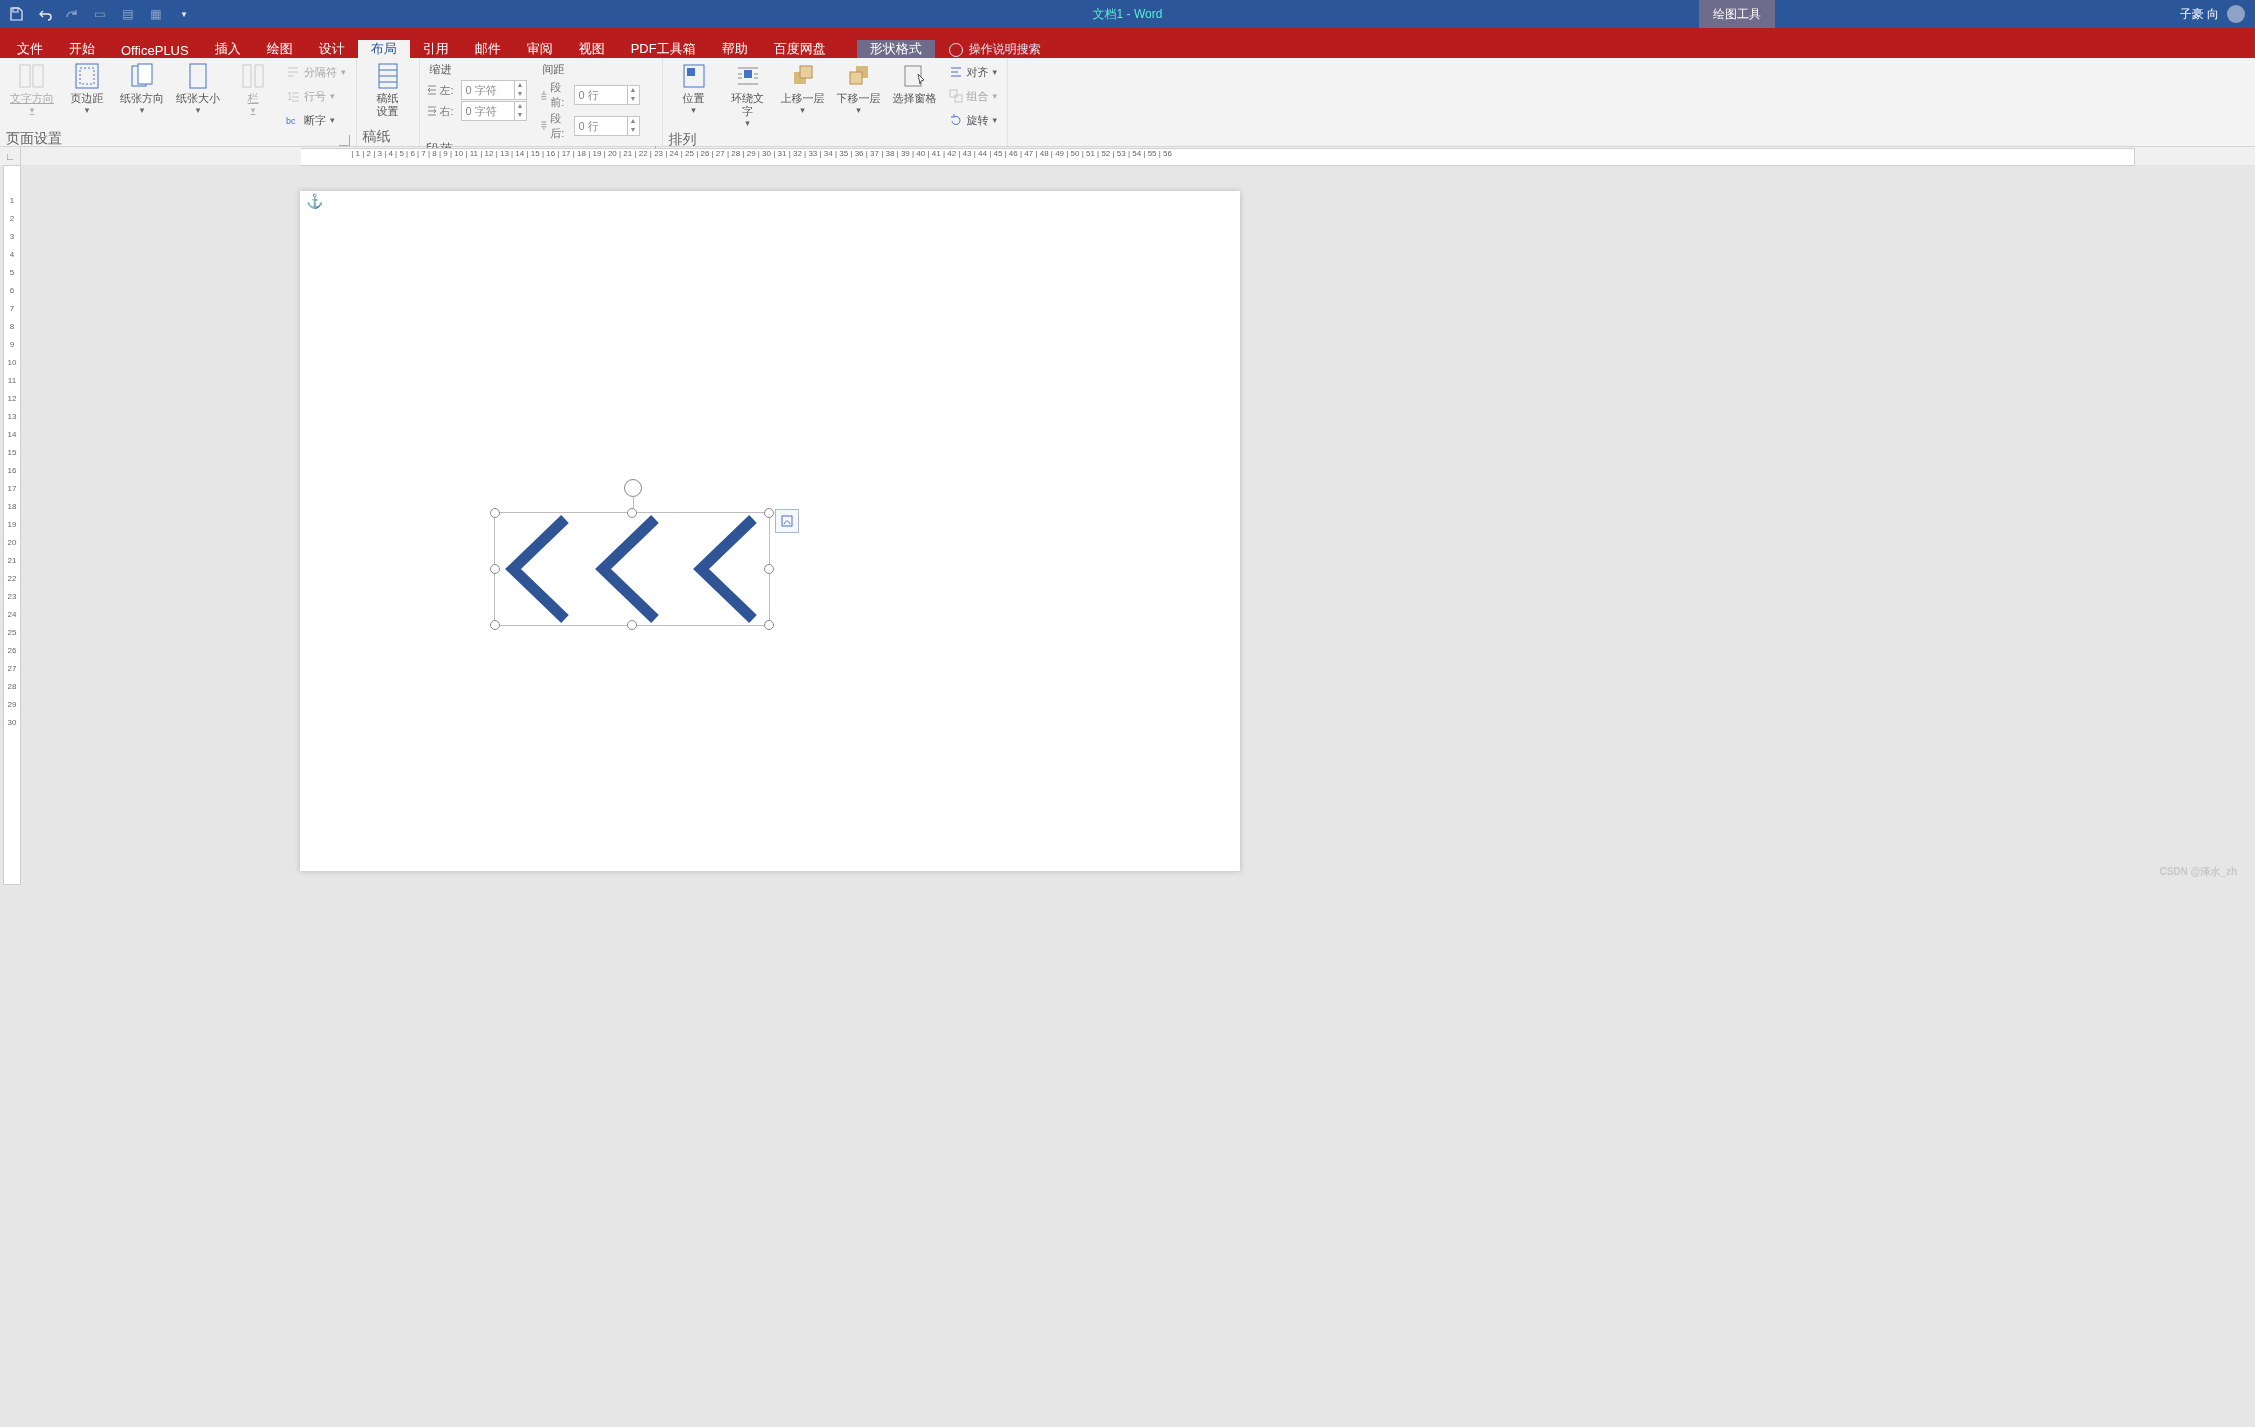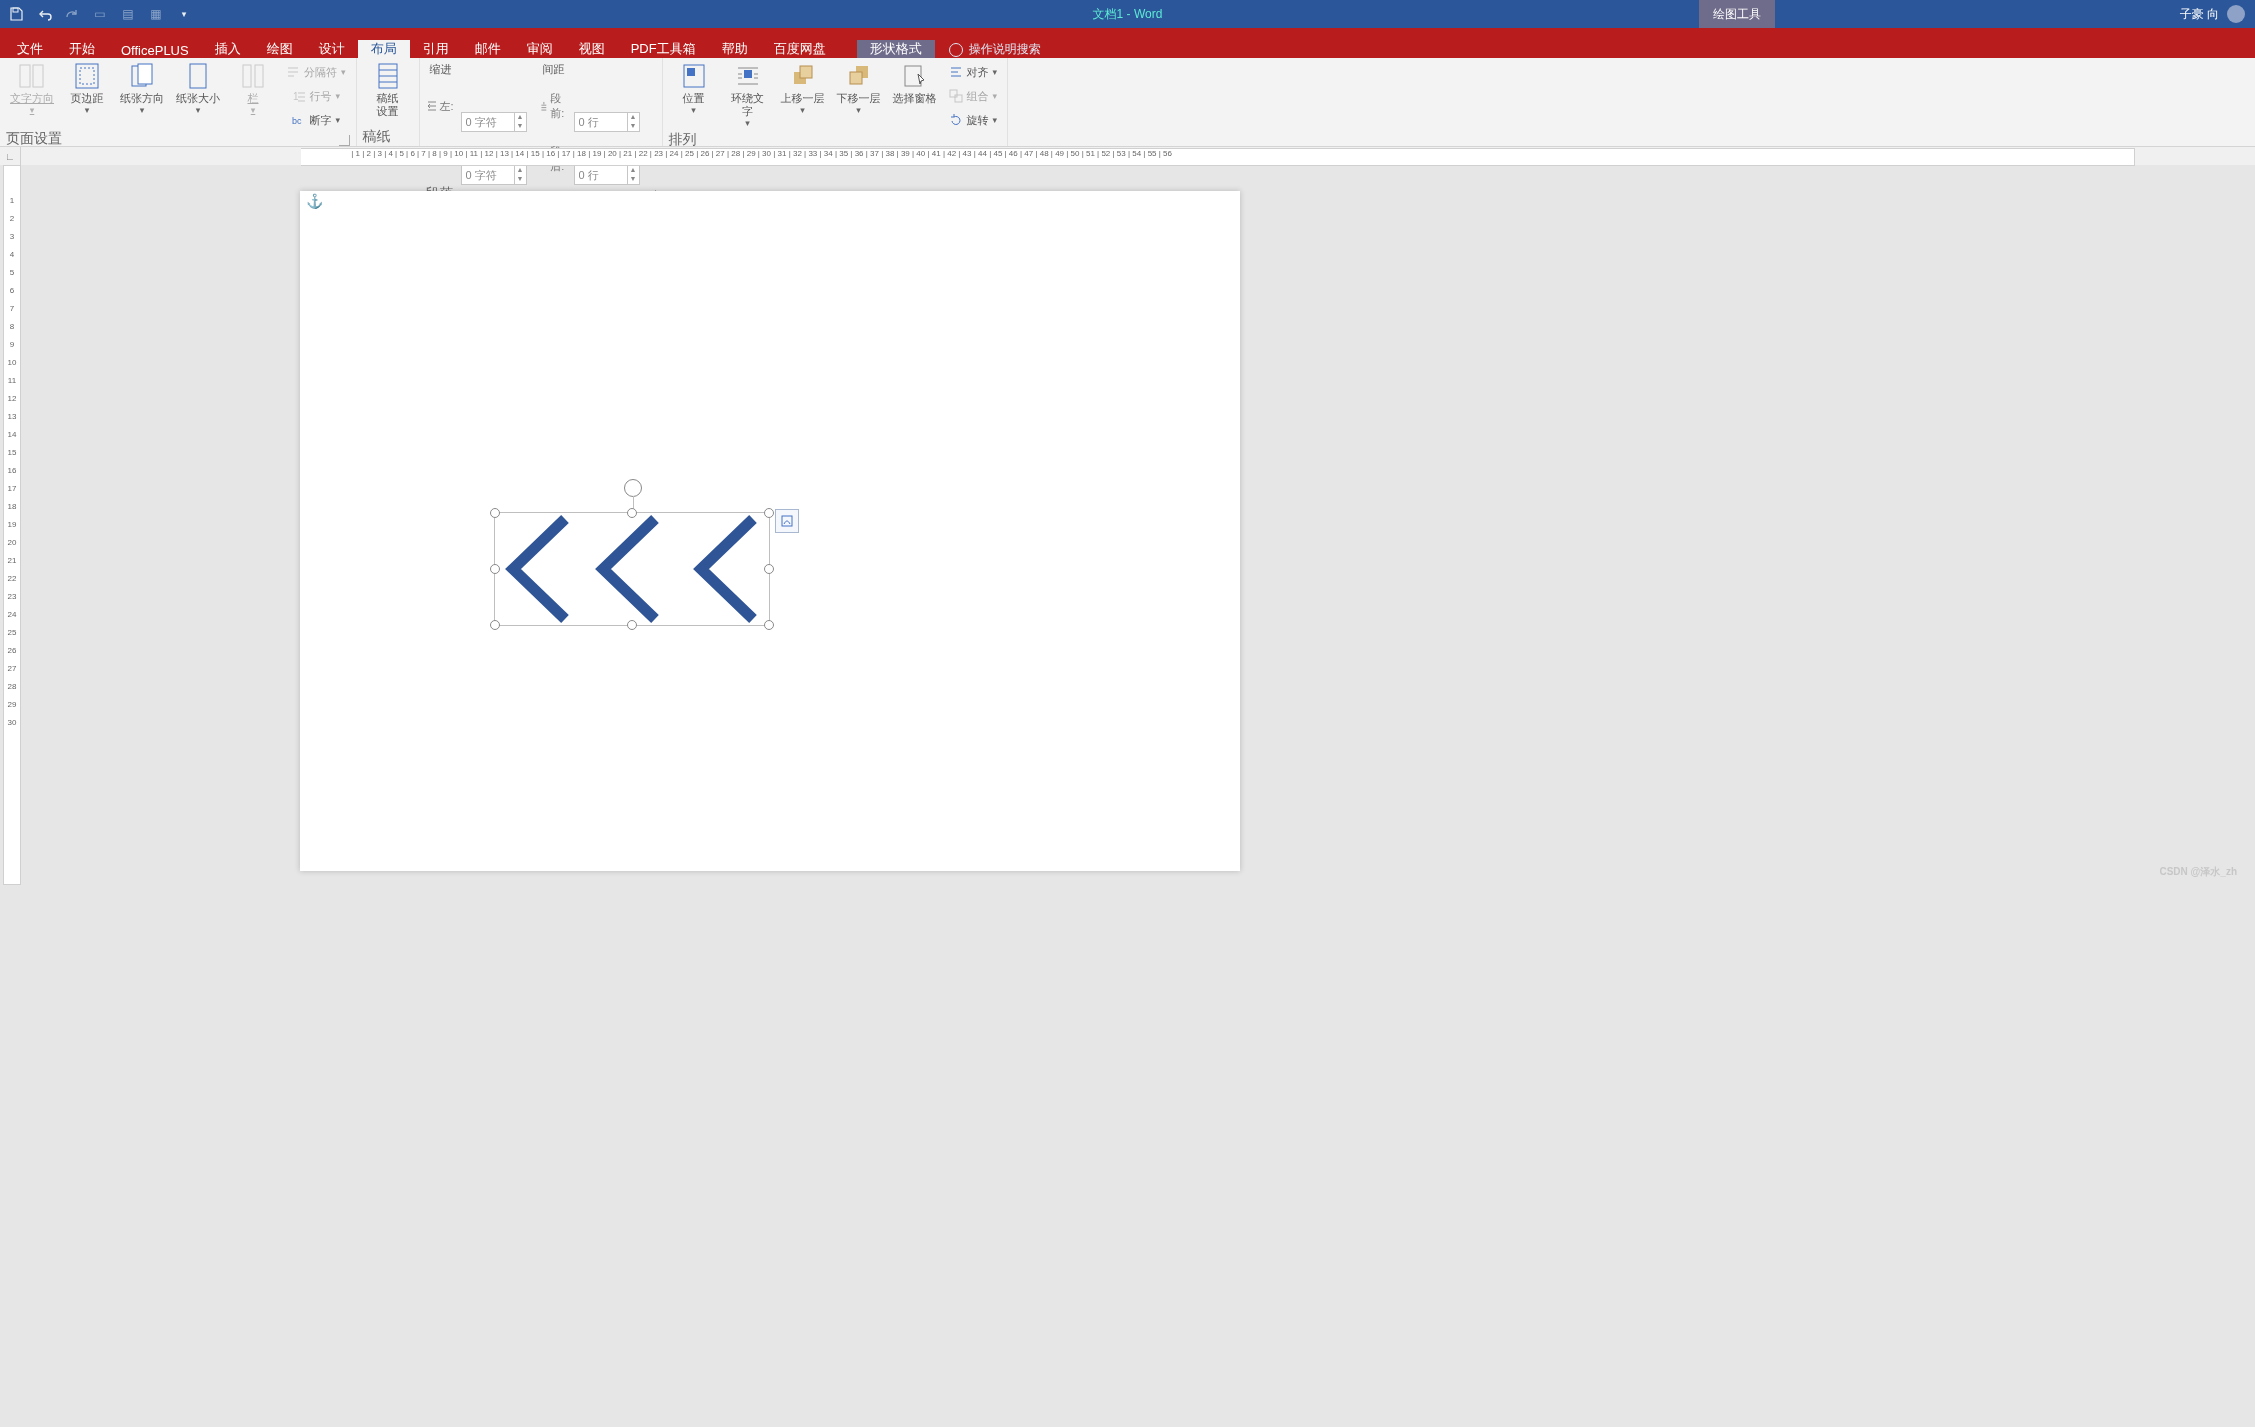--- a/index.html
+++ b/index.html
@@ -21,30 +21,30 @@
   .lightbulb{width:12px;height:12px;border:1.5px solid #dce6f4;border-radius:50%;position:relative;}
   
   .ribbon{background:#f3f3f3;border-bottom:1px solid #d4d4d4;height:88px;display:flex;align-items:stretch;}
   .group{display:flex;flex-direction:column;padding:2px 6px 0 6px;border-right:1px solid #e1e1e1;}
   .group-body{flex:1;display:flex;align-items:flex-start;gap:4px;}
   .group-label{height:18px;font-size:14px;color:#666;text-align:left;position:relative;font-family:Liberation Serif, serif;}
   .group-label .launcher{position:absolute;right:0;bottom:2px;width:10px;height:10px;border:1px solid #aaa;border-top:none;border-left:none;}
   .big-btn{display:flex;flex-direction:column;align-items:center;justify-content:flex-start;padding:2px 4px;min-width:42px;color:#555;font-size:11px;text-align:center;line-height:1.2;}
   .big-btn.dim{opacity:.45;text-decoration:underline;}
   .big-btn .icon{width:30px;height:28px;margin-bottom:2px;}
-  .small-row{display:flex;flex-direction:column;gap:4px;padding-top:2px;align-items:center;}
+  .small-row{display:flex;flex-direction:column;gap:4px;padding-top:2px;}
   .small-btn{display:flex;align-items:center;gap:4px;font-size:11px;color:#555;height:20px;padding:0 4px;}
   .small-btn.dim{opacity:.5;}
   .caret{font-size:9px;color:#666;}
   
   .field-block{display:flex;flex-direction:column;gap:1px;}
   .field-head{font-size:11px;color:#555;margin:2px 0 2px 4px;}
   .field-row{display:flex;align-items:center;gap:3px;}
   .field-row .flabel{font-size:11px;color:#777;width:32px;display:flex;align-items:center;gap:2px;}
-  .spinner{display:flex;border:1px solid #c6c6c6;background:#fff;height:18px;margin-top:32px;}
+  .spinner{display:flex;border:1px solid #c6c6c6;background:#fff;height:18px;}
   .spinner input{border:none;width:44px;font-size:11px;color:#888;padding:0 4px;outline:none;}
   .spinner .spins{display:flex;flex-direction:column;width:12px;}
   .spinner .spins span{height:9px;font-size:7px;line-height:7px;text-align:center;color:#888;border-left:1px solid #c6c6c6;}
   
   svg{display:block;}
   
   .rulerbar{height:18px;background:#f0f0f0;display:flex;}
   .rulerbar .corner{width:20px;border-right:1px solid #d0d0d0;display:flex;align-items:center;justify-content:center;color:#888;font-size:10px;}
   .rulerbar .left-gap{width:280px;}
   .rulerbar .hruler{flex:1;position:relative;background:#fff;border:1px solid #d0d0d0;border-left:none;overflow:hidden;height:16px;margin-top:1px;margin-right:120px;}

